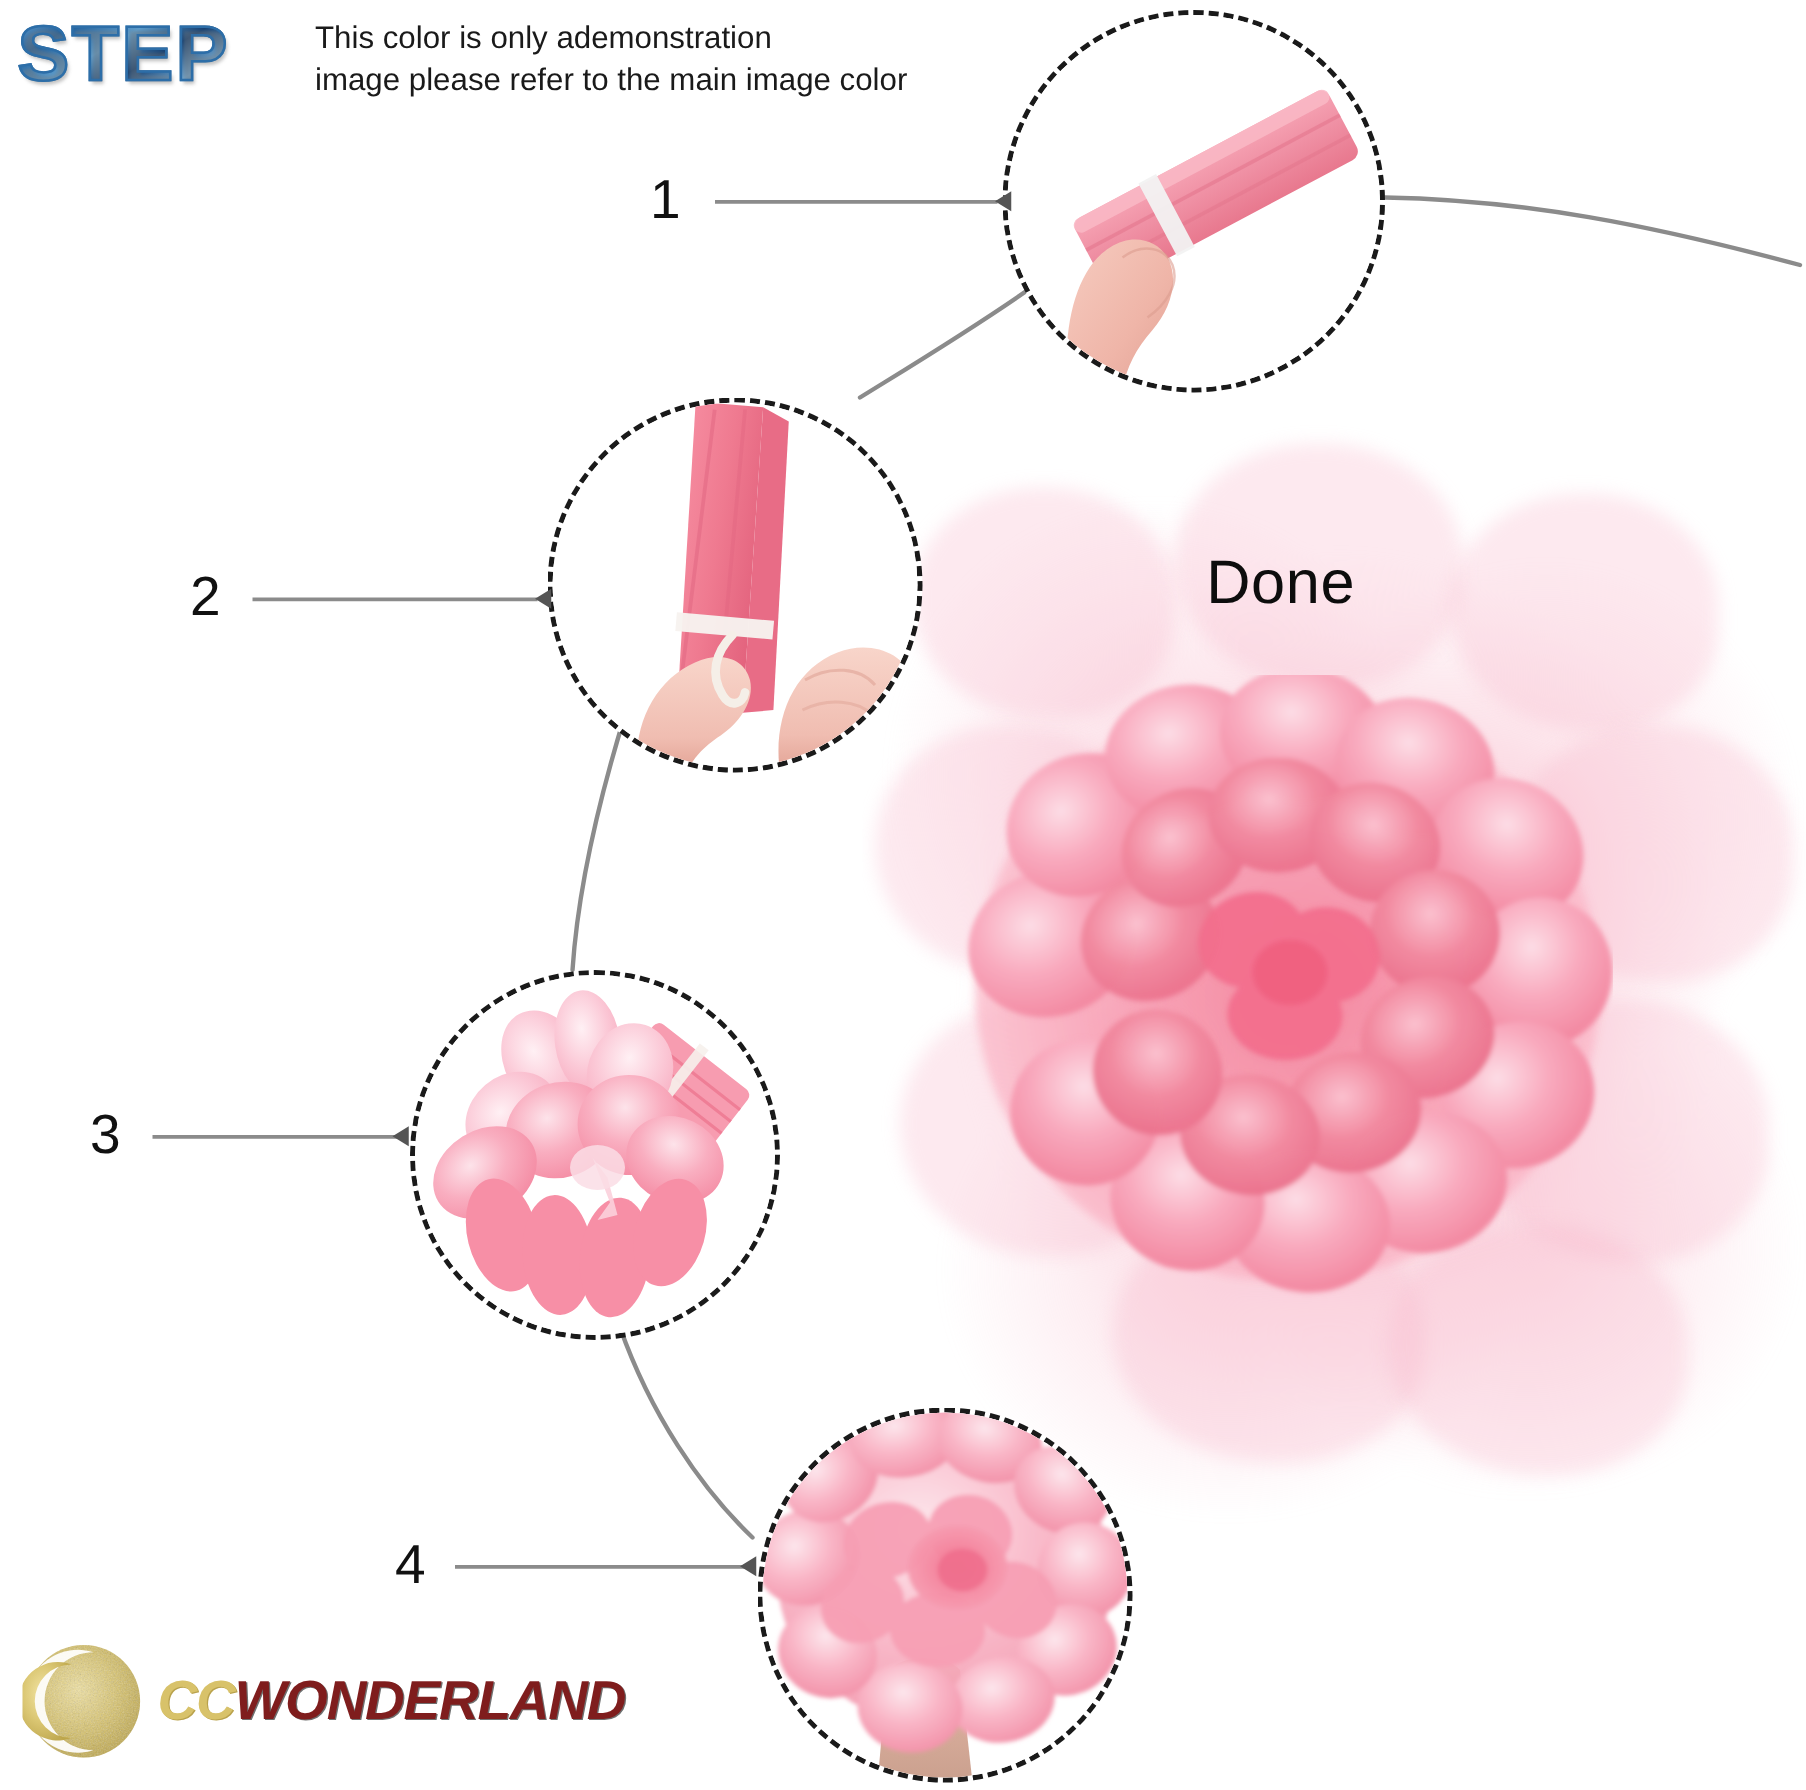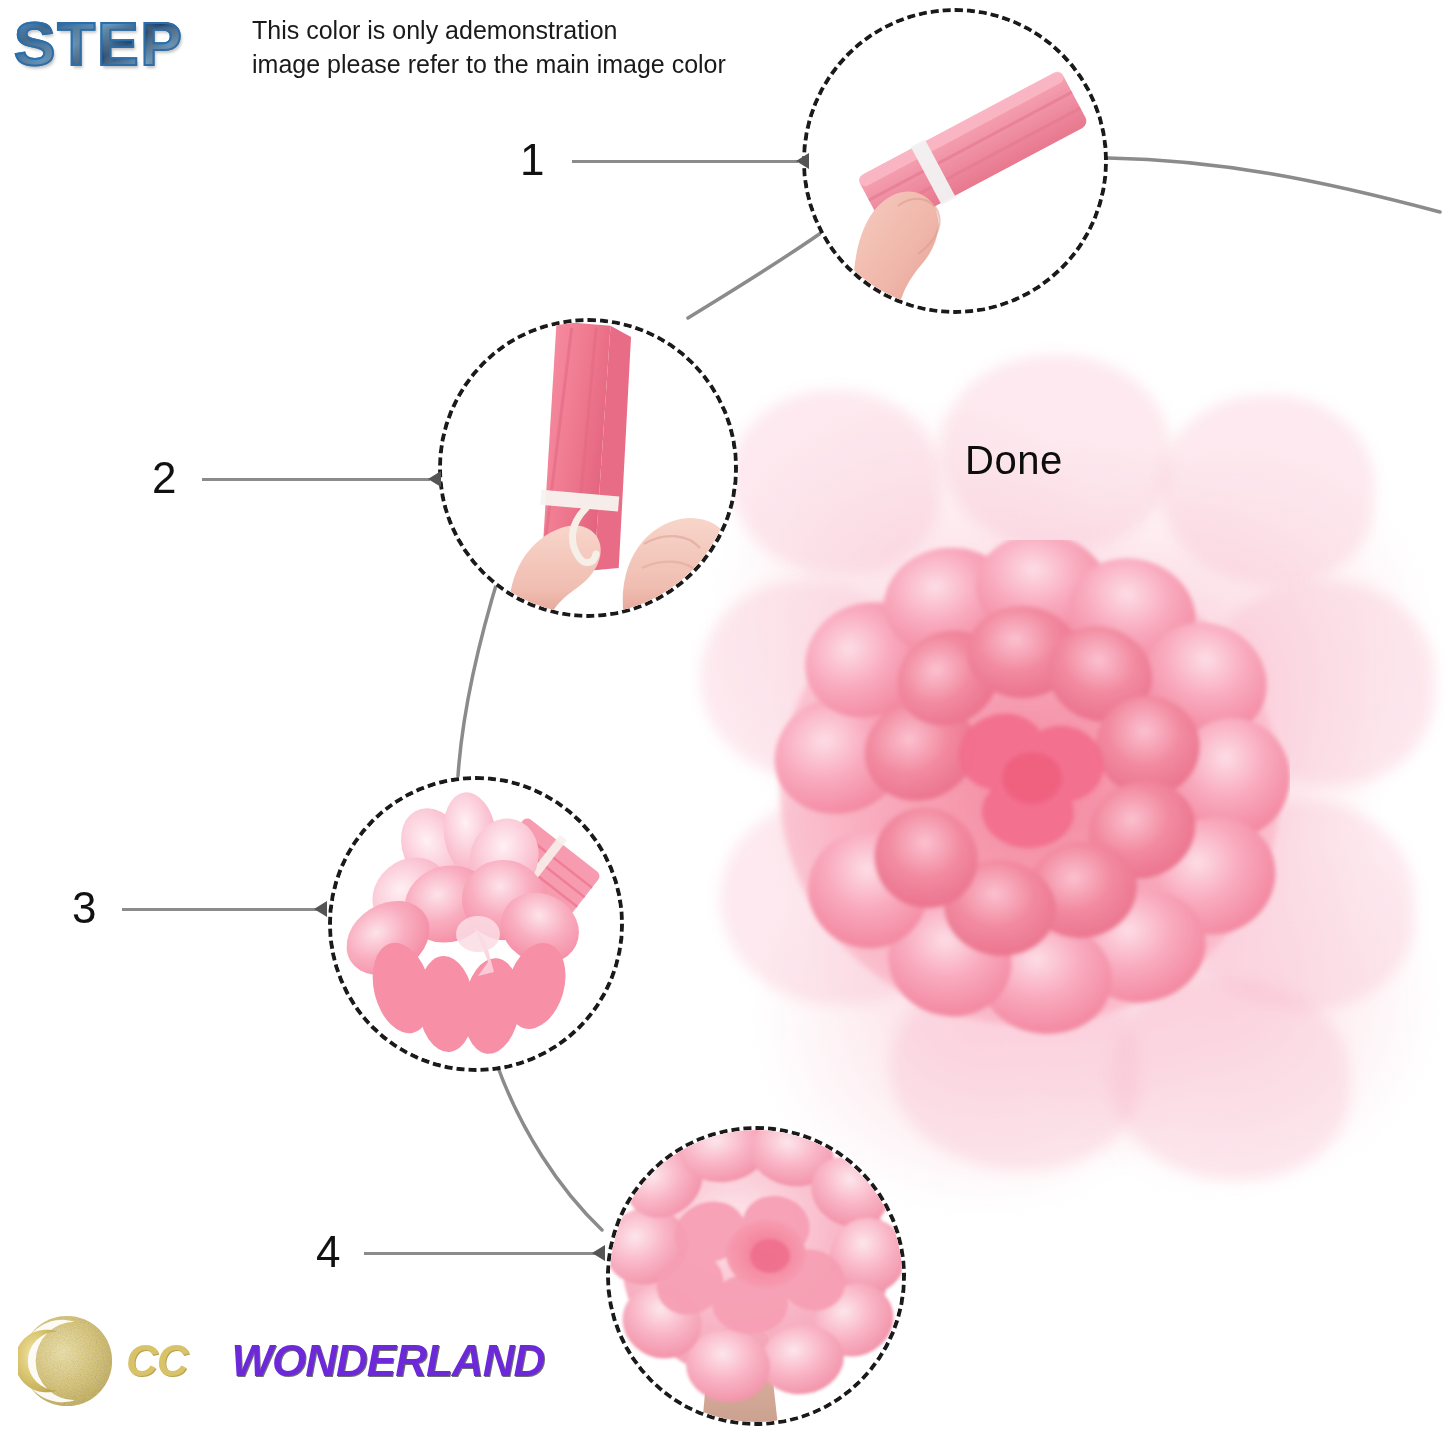--- a/index.html
+++ b/index.html
@@ -38,30 +38,30 @@
       font-family:"Liberation Sans",sans-serif;
       background:linear-gradient(150deg,#7fb4dd 0%,#1d5f9e 22%,#5d9fd0 42%,#123f73 60%,#6fa9d6 78%,#1b558f 100%);
       -webkit-background-clip:text;background-clip:text;color:transparent;
       -webkit-text-stroke:2px #2d6ea8;
       text-shadow:2px 3px 3px rgba(120,120,120,.45);}
   #header-note{position:absolute;left:252px;top:14px;width:600px;
       font-size:25px;line-height:1.35;color:#1a1a1a;}
   #header-note div{white-space:nowrap;}
 
   
-  #done-label{position:absolute;left:965px;top:438px;font-size:40px;color:#0d0d0d;
+  #done-label{position:absolute;left:965px;top:438px;font-size:49px;color:#0d0d0d;
       font-family:"Liberation Sans",sans-serif;letter-spacing:.5px;}
 
   
   #brand{position:absolute;left:18px;top:1310px;width:530px;height:105px;}
   #brand-mark{position:absolute;left:0;top:2px;width:98px;height:98px;}
   #brand-text{position:absolute;left:108px;top:26px;font-size:44px;font-weight:bold;
       font-style:italic;letter-spacing:-1px;font-family:"Liberation Sans",sans-serif;}
   .brand-cc{color:#d8c26a;text-shadow:1px 1px 0 #b9a24d;font-style:italic;}
-  .brand-wl{color:#6d28d9;text-shadow:1px 1px 0 #6f6f6f;margin-left:44px;}
+  .brand-wl{color:#7f1d1d;text-shadow:1px 1px 0 #6f6f6f;}
 
   
   #connectors{position:absolute;left:0;top:0;width:1445px;height:1432px;pointer-events:none;}
 </style>
 </head>
 <body>
 
 <div id="page">
 
   <div id="bg-pom-wrap">

